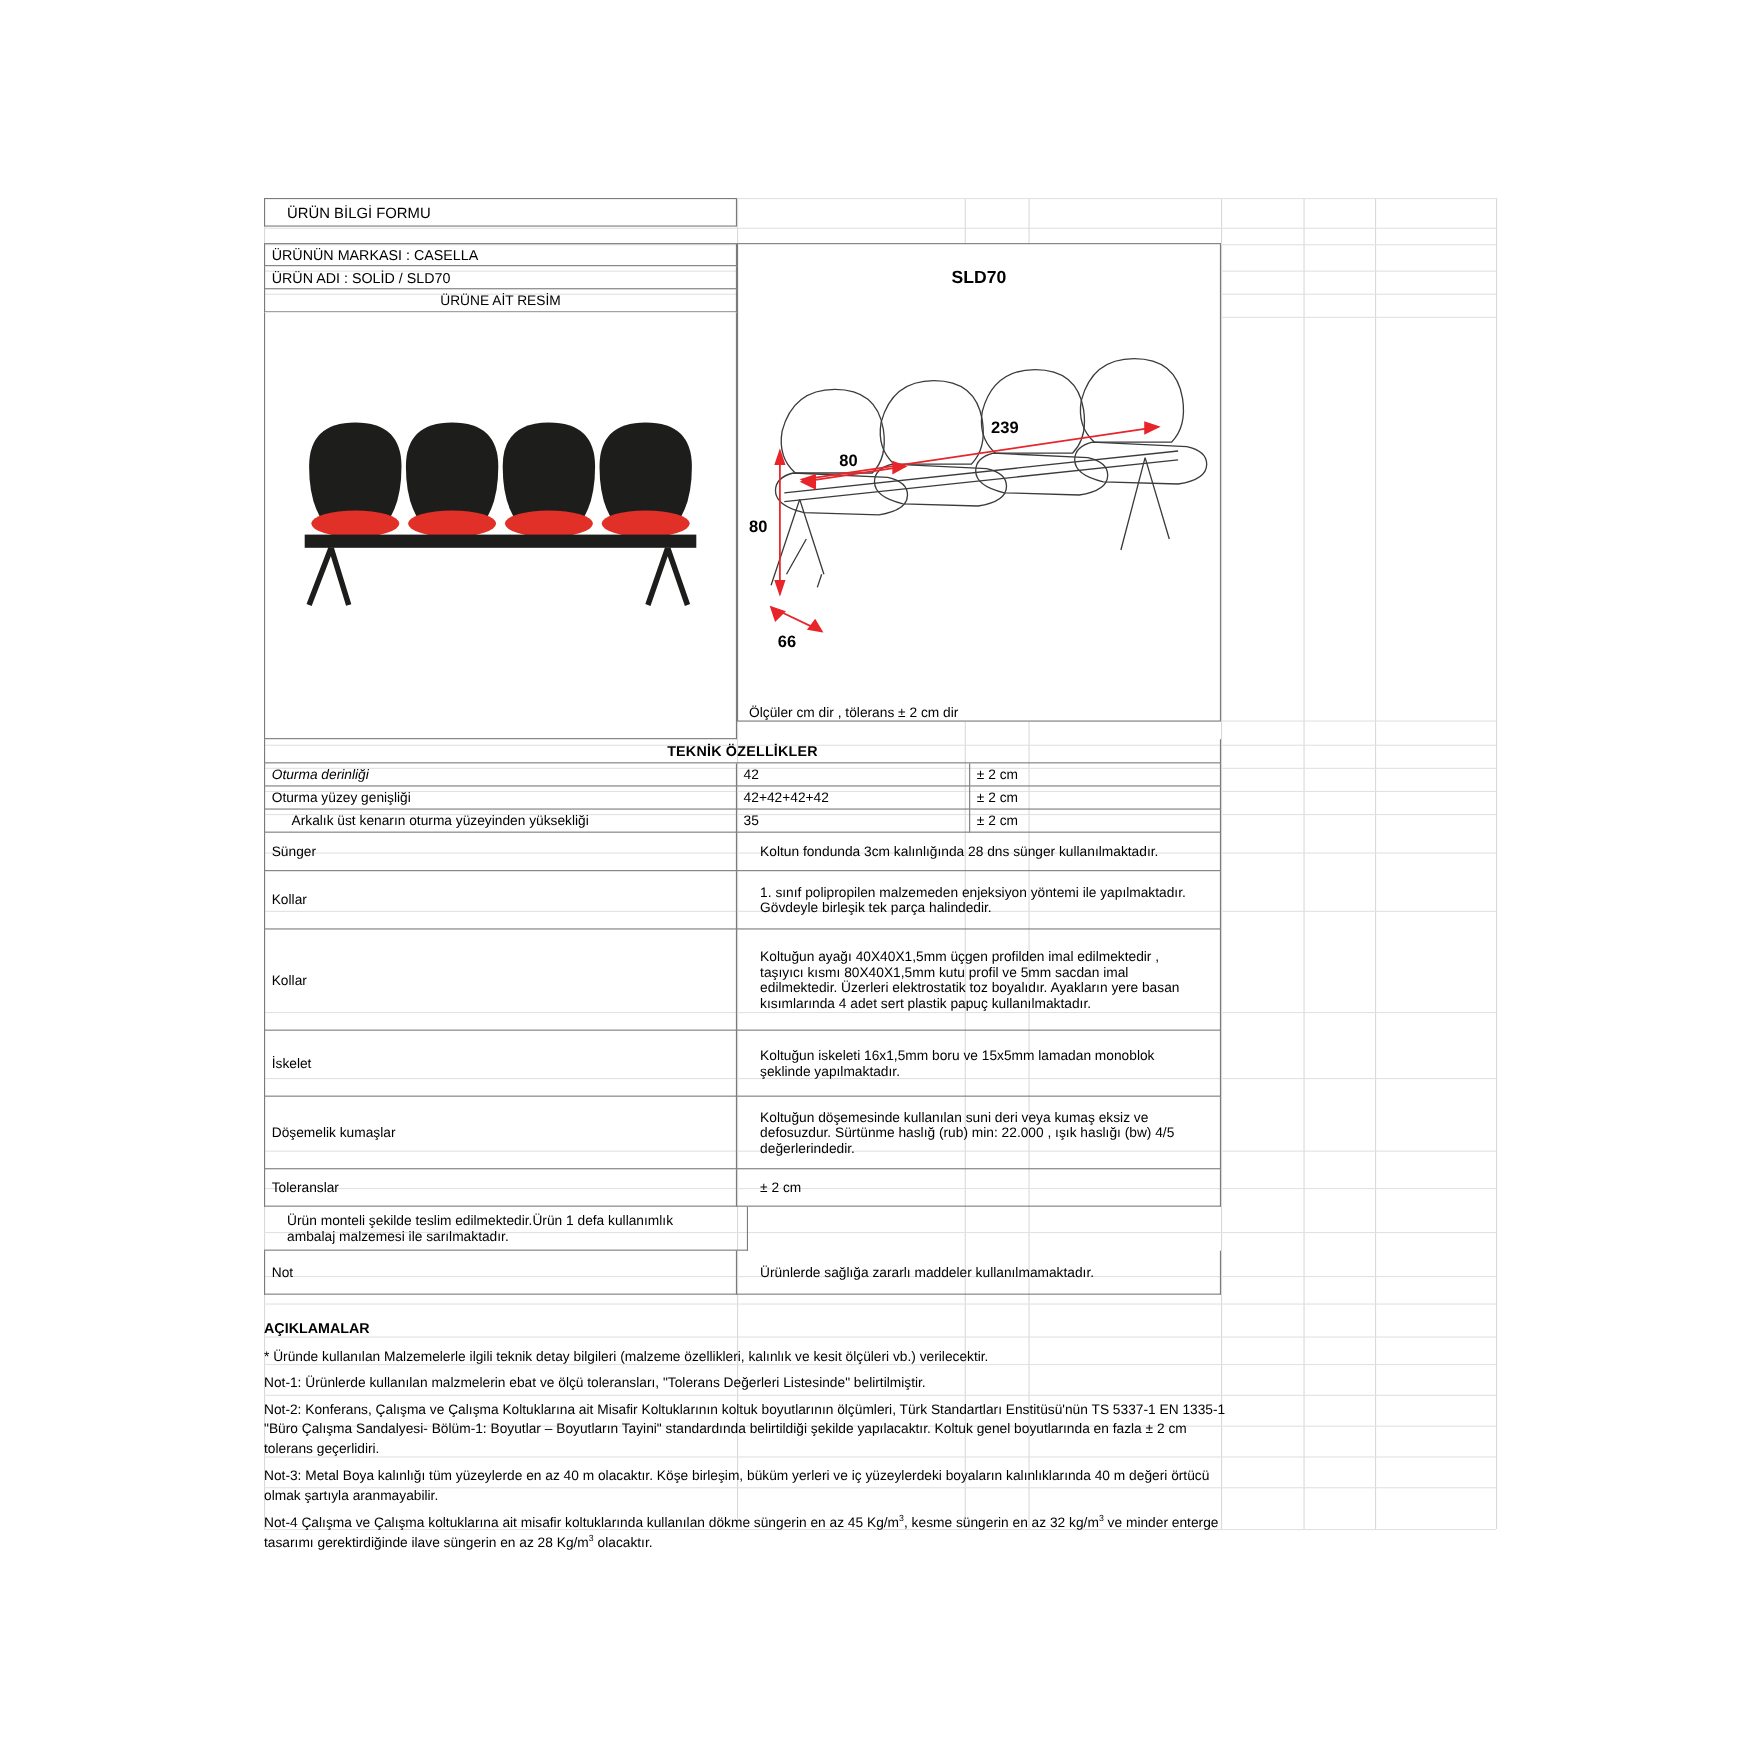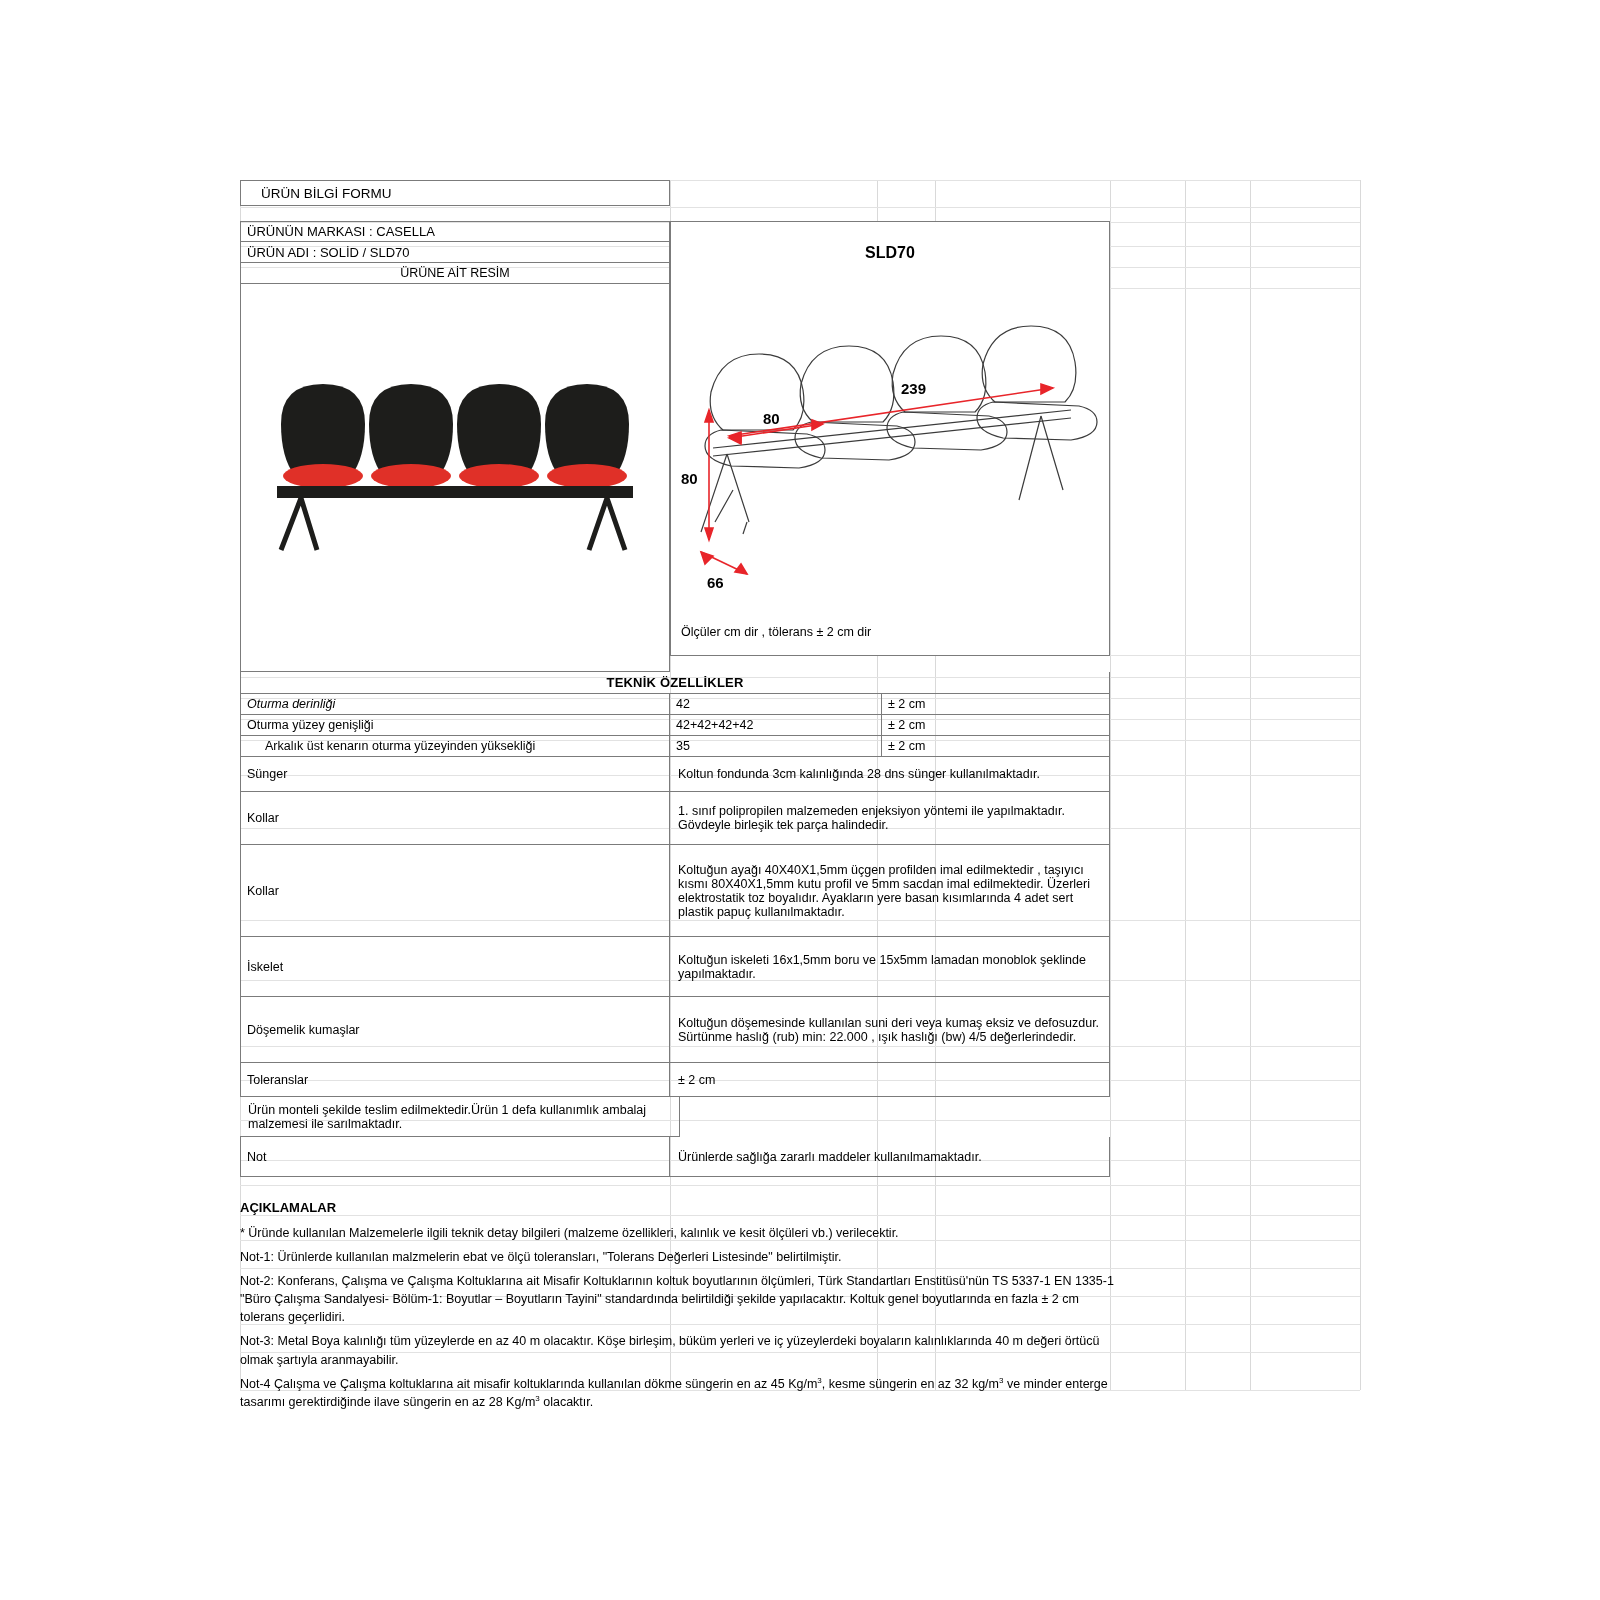--- a/index.html
+++ b/index.html
@@ -96,21 +96,21 @@
     top: 22px;
     left: 0;
     width: 100%;
     text-align: center;
     font-weight: bold;
     font-size: 16px;
   }
   .olcu {
     position: absolute;
     left: 10px;
-    bottom: 16px;
+    bottom: 0;
     font-size: 12.5px;
   }
   .tek-bar {
     width: 870px;
     height: 22px;
     box-sizing: border-box;
     border-left: 1px solid #7b7b7b;
     border-right: 1px solid #7b7b7b;
     border-bottom: 1px solid #7b7b7b;
     display: flex;
@@ -152,21 +152,21 @@
     border-bottom: 1px solid #7b7b7b;
     padding: 4px 6px;
     display: flex;
     align-items: center;
   }
   .cwide {
     width: 440px;
     box-sizing: border-box;
     border-right: 1px solid #7b7b7b;
     border-bottom: 1px solid #7b7b7b;
-    padding: 5px 8px;
+    padding: 5px 21px;
     display: flex;
     align-items: center;
   }
   
   .expl {
     width: 1120px;
     margin-top: 22px;
     font-size: 12.5px;
     line-height: 1.45;
   }

